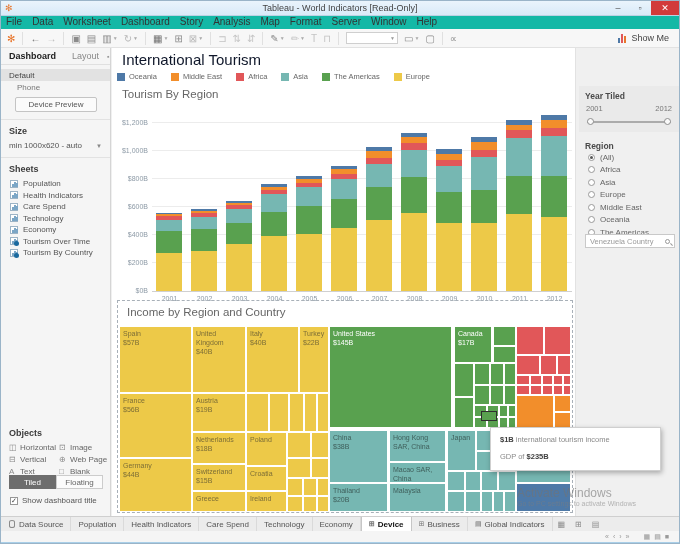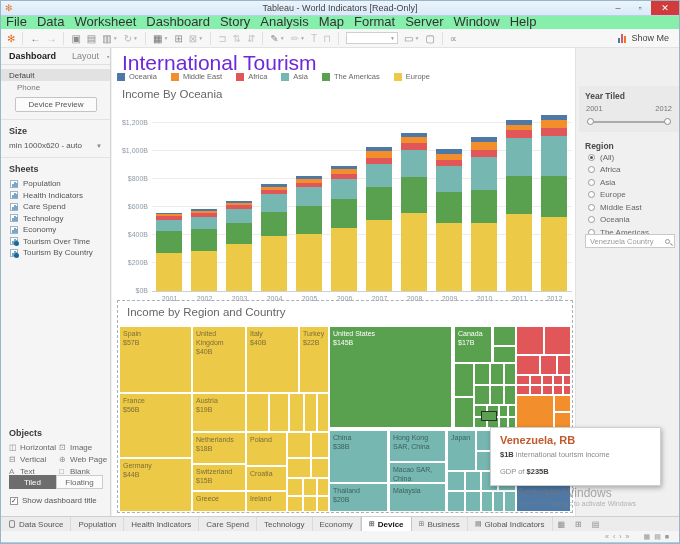--- a/index.html
+++ b/index.html
@@ -10,22 +10,22 @@
   
   .titlebar { position:absolute; left:0; top:0; width:100%; height:15px;
               background:linear-gradient(#eaf4fc,#d9eaf8); border-bottom:1px solid #bcd2e3;
               display:flex; align-items:center; }
   .tb-logo { font-size:9px; color:#e8762d; margin-left:4px; line-height:1; }
   .tb-title { position:absolute; left:0; width:100%; text-align:center; font-size:9px; color:#444; }
   .tb-controls { margin-left:auto; display:flex; height:100%; z-index:2; }
   .winbtn { width:22px; height:100%; font-size:9px; color:#555; display:flex; align-items:center; justify-content:center; }
   .winbtn.close { background:#d23b3b; color:#fff; width:28px; }
   
-  .menubar { position:absolute; left:0; top:15px; width:100%; height:13px; background:#86efac;
-             display:flex; align-items:flex-end; font-size:13px; color:#333; }
+  .menubar { position:absolute; left:0; top:15px; width:100%; height:13px; background:#14b8a6;
+             display:flex; align-items:flex-start; font-size:10px; color:#333; }
   .menu-item { padding:0 5px; }
   
   .toolbar { position:absolute; left:0; top:28px; width:100%; height:19px; background:#f7f7f7;
              border-bottom:1px solid #e2e2e2; display:flex; align-items:center; padding-left:3px; }
   .tool { font-size:10px; color:#8b8b8b; padding:0 3px; display:flex; align-items:center; }
   .tool .caret { font-size:5px; color:#aaa; margin-left:1px; }
   .tool-sep { width:1px; height:13px; background:#e0e0e0; margin:0 4px; }
   .fitbox { width:52px; height:12px; border:1px solid #cfcfcf; background:#fff; margin:0 3px;
             display:flex; align-items:center; justify-content:flex-end; }
   .fitbox .caret{ font-size:5px; color:#999; margin-right:2px; }
@@ -59,21 +59,21 @@
   .obj-item .g { width:11px; color:#8a8a8a; font-size:8px; }
   .tf-row { position:absolute; top:53px; left:8px; display:flex; width:94px; }
   .btn-tiled { width:47px; height:14px; background:#6d6d6d; color:#fff; display:flex; align-items:center; justify-content:center; }
   .btn-floating { width:47px; height:14px; background:#fbfbfb; border:1px solid #cccccc; color:#666;
                   display:flex; align-items:center; justify-content:center; }
   .cb-row { position:absolute; top:74px; left:9px; display:flex; align-items:center; }
   .cb { width:8px; height:8px; border:1px solid #979797; background:#fff; margin-right:4px; font-size:7px;
         color:#444; display:flex; align-items:center; justify-content:center; line-height:1; }
   
   .canvas { position:absolute; left:111px; top:47px; width:463px; height:468px; background:#fff; }
-  .dash-title { position:absolute; left:10px; top:3px; font-size:21px; color:#6d28d9; }
+  .dash-title { position:absolute; left:10px; top:3px; font-size:15px; color:#0f172a; }
   .legend { position:absolute; left:5px; top:24px; display:flex; }
   .legend-item { display:flex; align-items:center; margin-right:14px; }
   .legend-item .sw { width:8px; height:8px; margin-right:4px; }
   .legend-item .lb { font-size:7.5px; color:#666; }
   .chart-title { position:absolute; left:10px; top:40px; font-size:11.5px; color:#666; }
   .plot { position:absolute; left:40px; top:62px; width:420px; height:182px; border-bottom:1px solid #d0d0d0; }
   .gridline { position:absolute; left:0; width:100%; height:1px; background:#ececec; }
   .ylabel { position:absolute; left:-40px; width:36px; text-align:right; font-size:7px; color:#8d9aa6; }
   .seg { position:absolute; width:26px; }
   .xlabels { position:absolute; left:40px; top:247px; width:420px; height:10px; }
@@ -393,21 +393,21 @@
         </div>
         <div class="legend-item">
           <div class="sw" style="background: rgb(89, 161, 79);"></div>
           <span class="lb">The Americas</span>
         </div>
         <div class="legend-item">
           <div class="sw" style="background: rgb(237, 201, 72);"></div>
           <span class="lb">Europe</span>
         </div>
       </div>
-    <div class="chart-title">Income By Oceania</div>
+    <div class="chart-title">Tourism By Region</div>
     <div class="plot" id="plot">
         <div class="ylabel" style="bottom: -3px;">$0B</div>
         <div class="gridline" style="bottom: 28px;"></div>
         <div class="ylabel" style="bottom: 25px;">$200B</div>
         <div class="gridline" style="bottom: 56px;"></div>
         <div class="ylabel" style="bottom: 53px;">$400B</div>
         <div class="gridline" style="bottom: 84px;"></div>
         <div class="ylabel" style="bottom: 81px;">$600B</div>
         <div class="gridline" style="bottom: 112px;"></div>
         <div class="ylabel" style="bottom: 109px;">$800B</div>
@@ -690,21 +690,20 @@
     </div>
     <div class="card-country">
       <div class="search">
         <span class="ph">Venezuela Country</span>
         <span class="mag"></span>
       </div>
     </div>
   </div>
 
   <div class="tooltip">
-    <div class="tt-title">Venezuela, RB</div>
     <div class="tt-line"><b>$1B</b><span> international tourism income</span></div>
     <div class="tt-line tt-gdp"><span>GDP of </span><b>$235B</b></div>
   </div>
 
   <div class="watermark">
     <div class="wm1">Activate Windows</div>
     <div class="wm2">Go to PC settings to activate Windows</div>
   </div>
 
   <div class="tabsbar" id="tabsbar">

